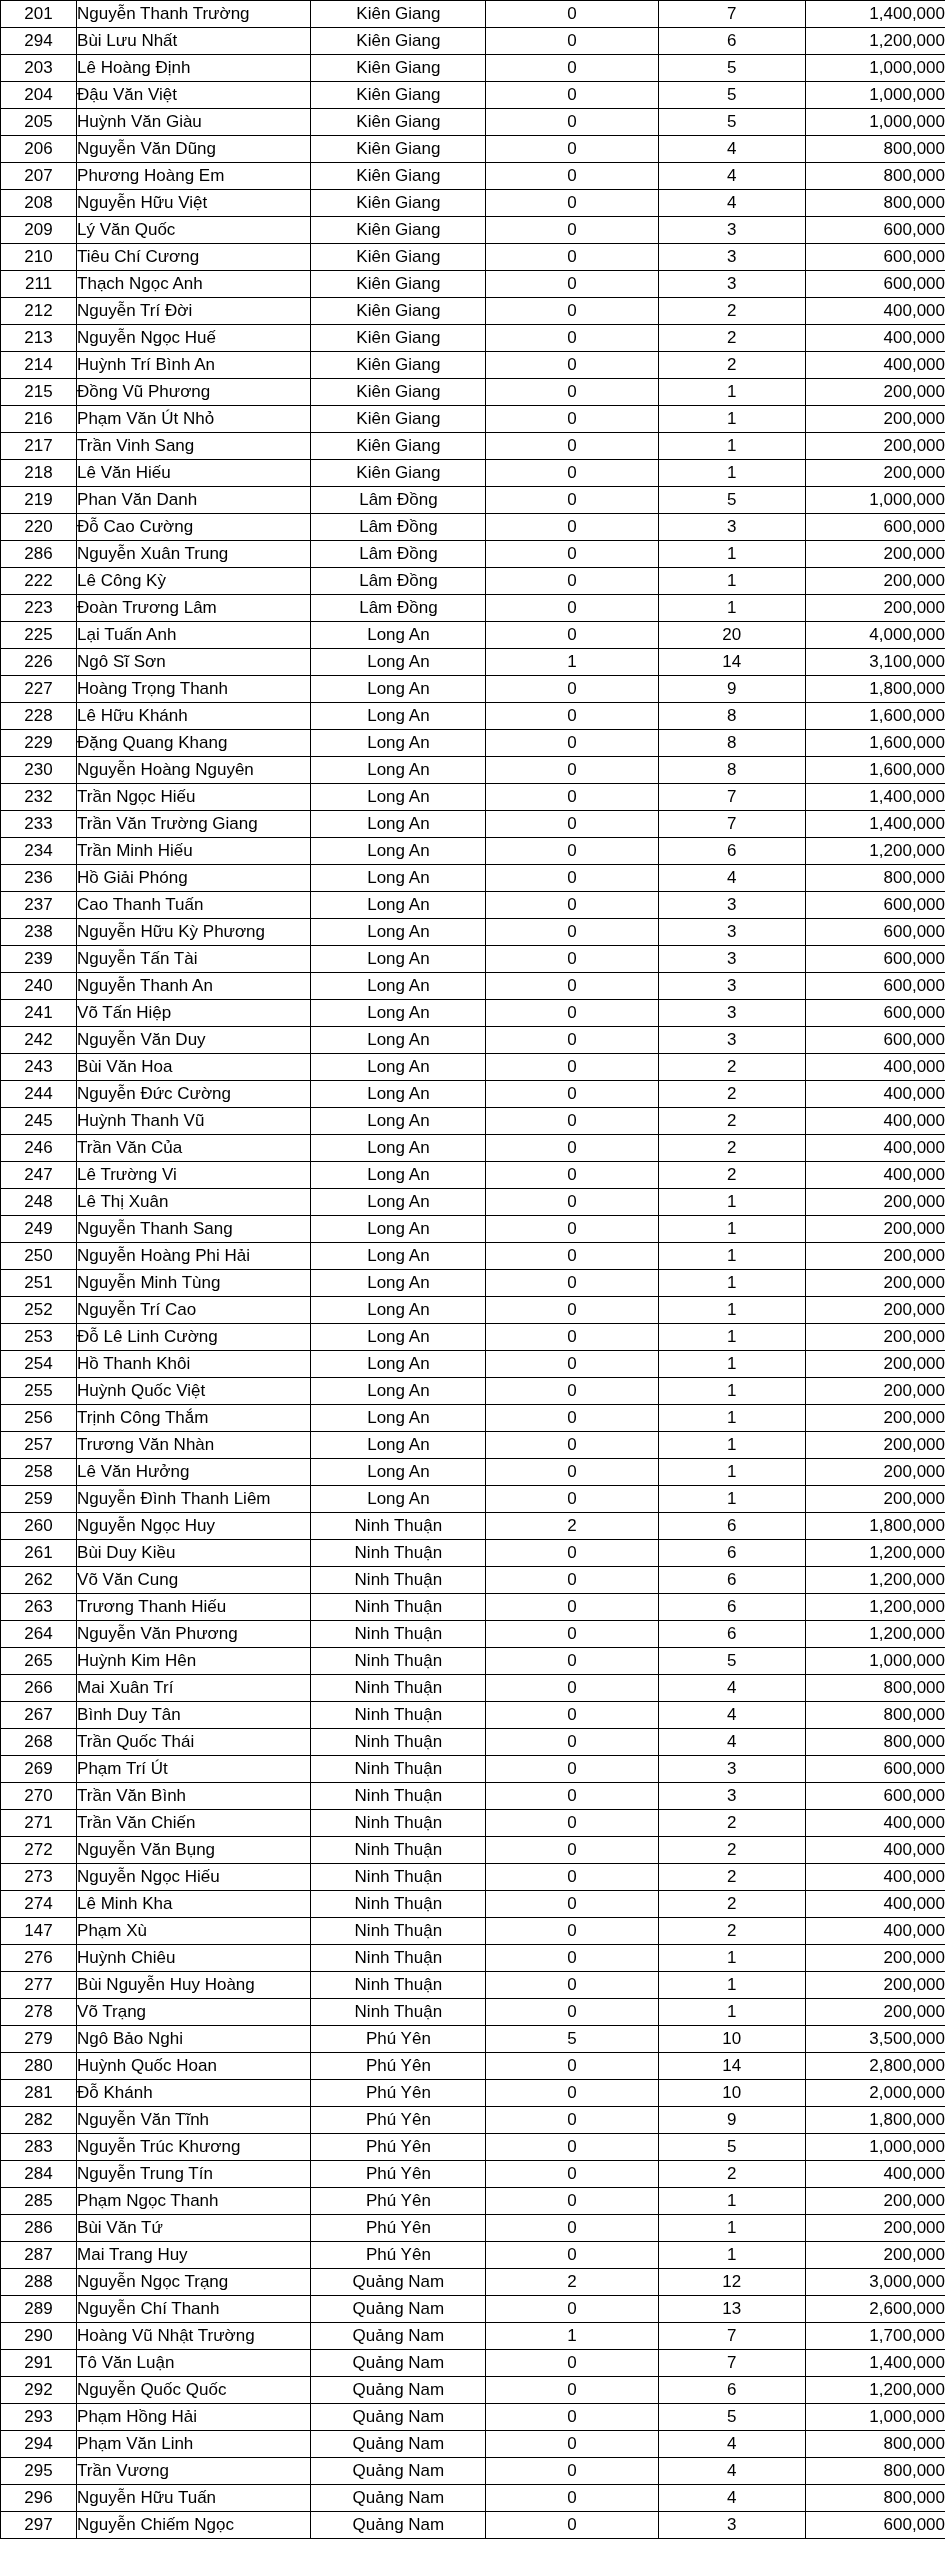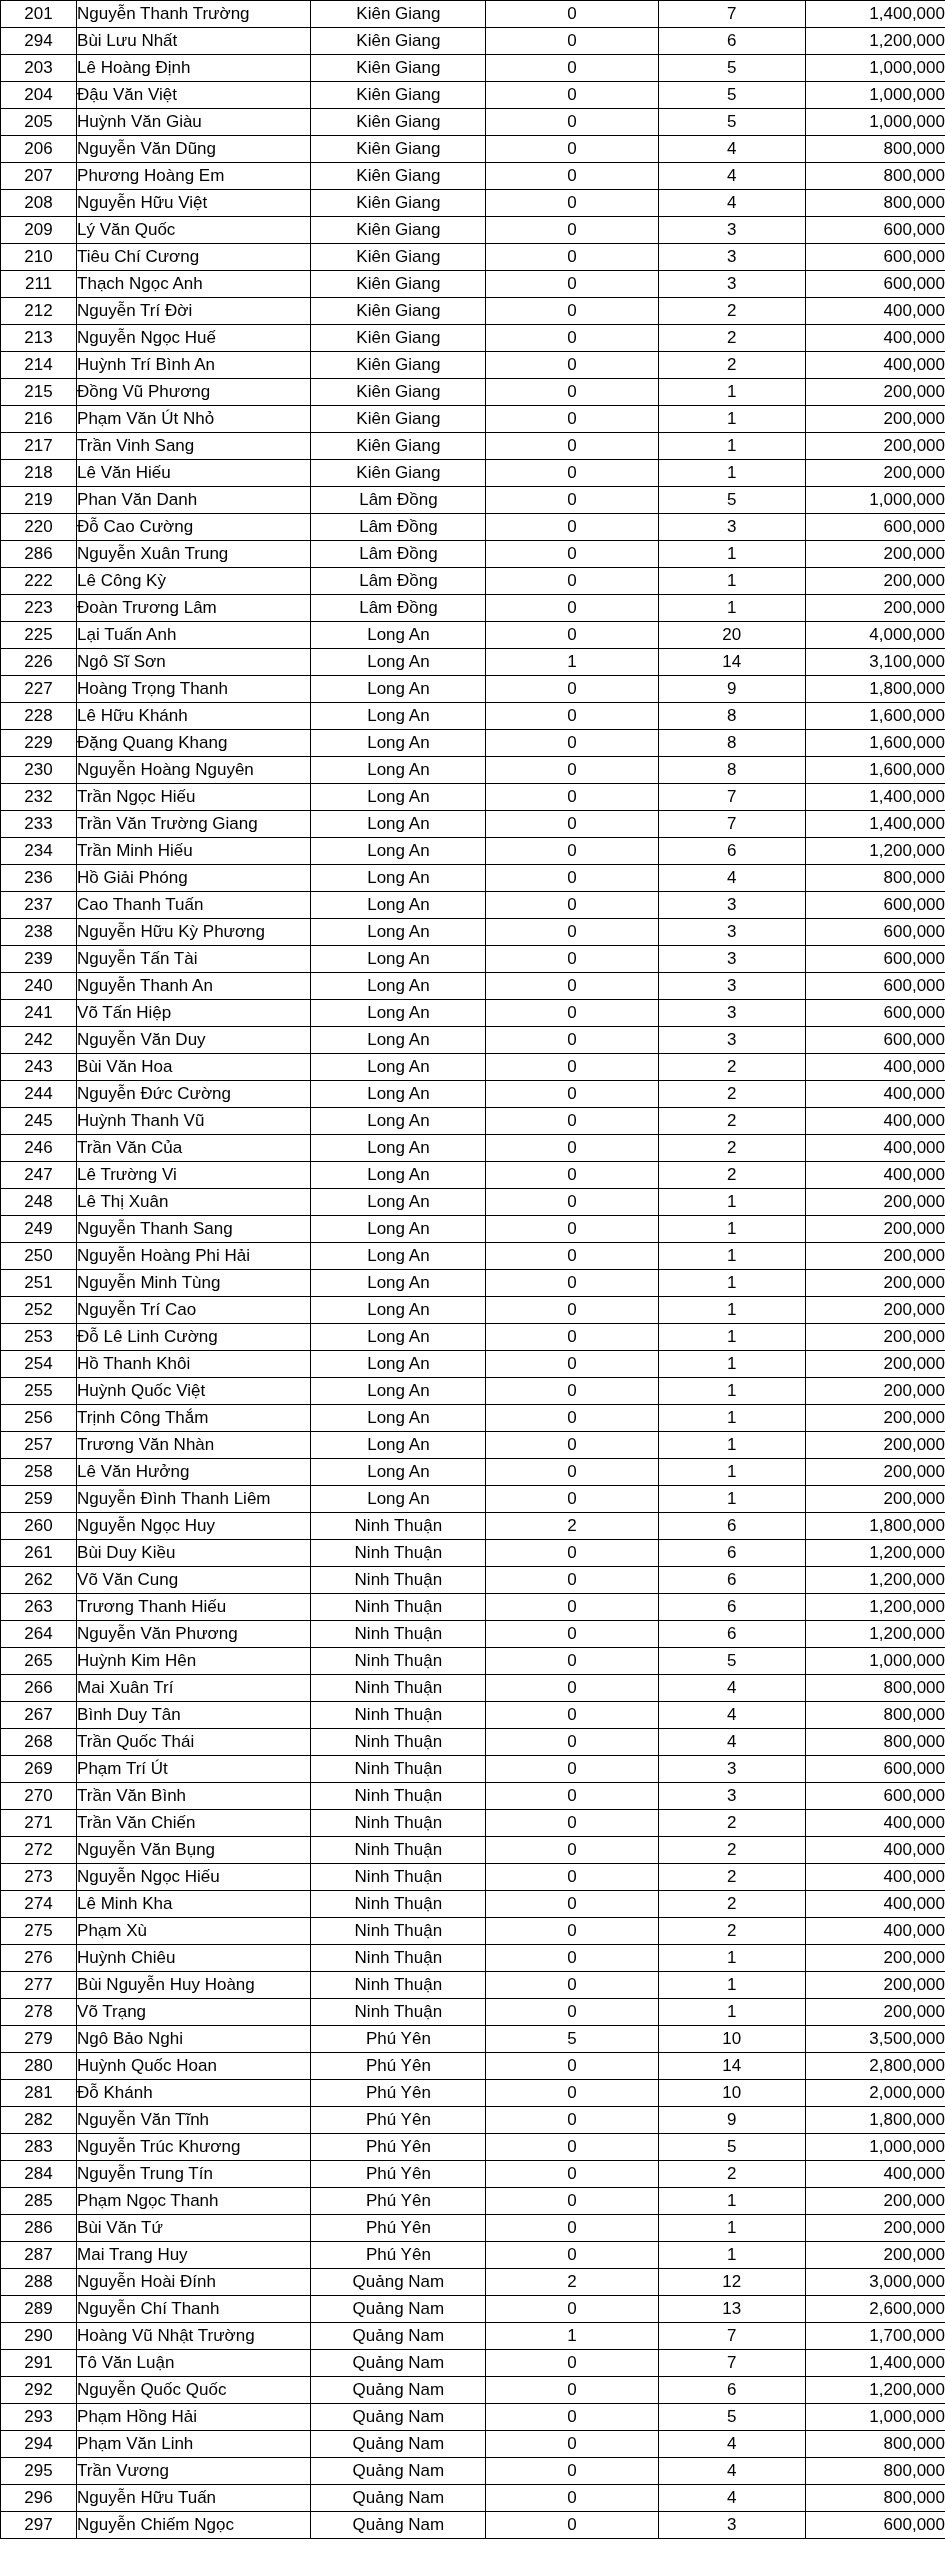--- a/index.html
+++ b/index.html
@@ -611,21 +611,21 @@
       </tr>
       <tr>
         <td class="c-num">274</td>
         <td class="c-name">Lê Minh Kha</td>
         <td class="c-province">Ninh Thuận</td>
         <td class="c-v1">0</td>
         <td class="c-v2">2</td>
         <td class="c-amount">400,000</td>
       </tr>
       <tr>
-        <td class="c-num">275</td>
+        <td class="c-num">147</td>
         <td class="c-name">Phạm Xù</td>
         <td class="c-province">Ninh Thuận</td>
         <td class="c-v1">0</td>
         <td class="c-v2">2</td>
         <td class="c-amount">400,000</td>
       </tr>
       <tr>
         <td class="c-num">276</td>
         <td class="c-name">Huỳnh Chiêu</td>
         <td class="c-province">Ninh Thuận</td>
@@ -716,21 +716,21 @@
       <tr>
         <td class="c-num">287</td>
         <td class="c-name">Mai Trang Huy</td>
         <td class="c-province">Phú Yên</td>
         <td class="c-v1">0</td>
         <td class="c-v2">1</td>
         <td class="c-amount">200,000</td>
       </tr>
       <tr>
         <td class="c-num">288</td>
-        <td class="c-name">Nguyễn Hoài Đính</td>
+        <td class="c-name">Nguyễn Ngọc Trạng</td>
         <td class="c-province">Quảng Nam</td>
         <td class="c-v1">2</td>
         <td class="c-v2">12</td>
         <td class="c-amount">3,000,000</td>
       </tr>
       <tr>
         <td class="c-num">289</td>
         <td class="c-name">Nguyễn Chí Thanh</td>
         <td class="c-province">Quảng Nam</td>
         <td class="c-v1">0</td>

